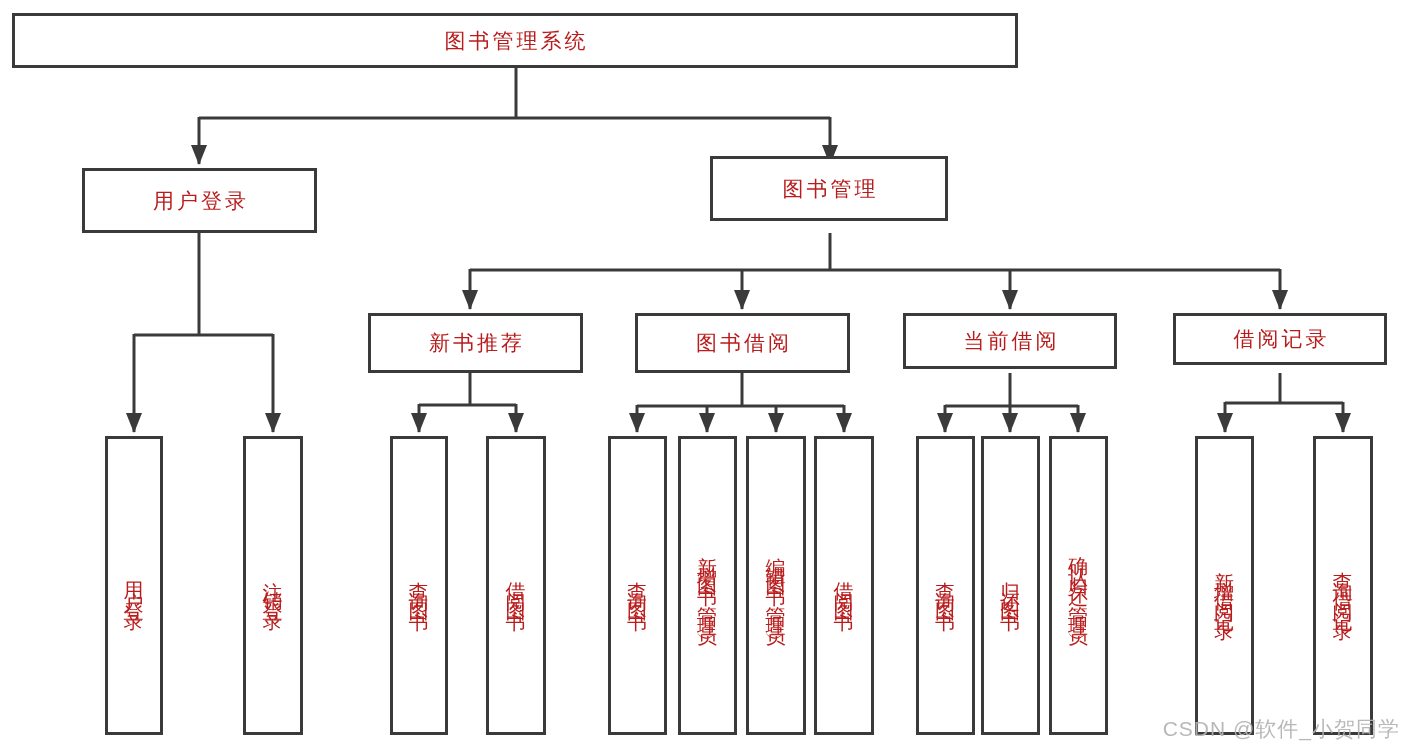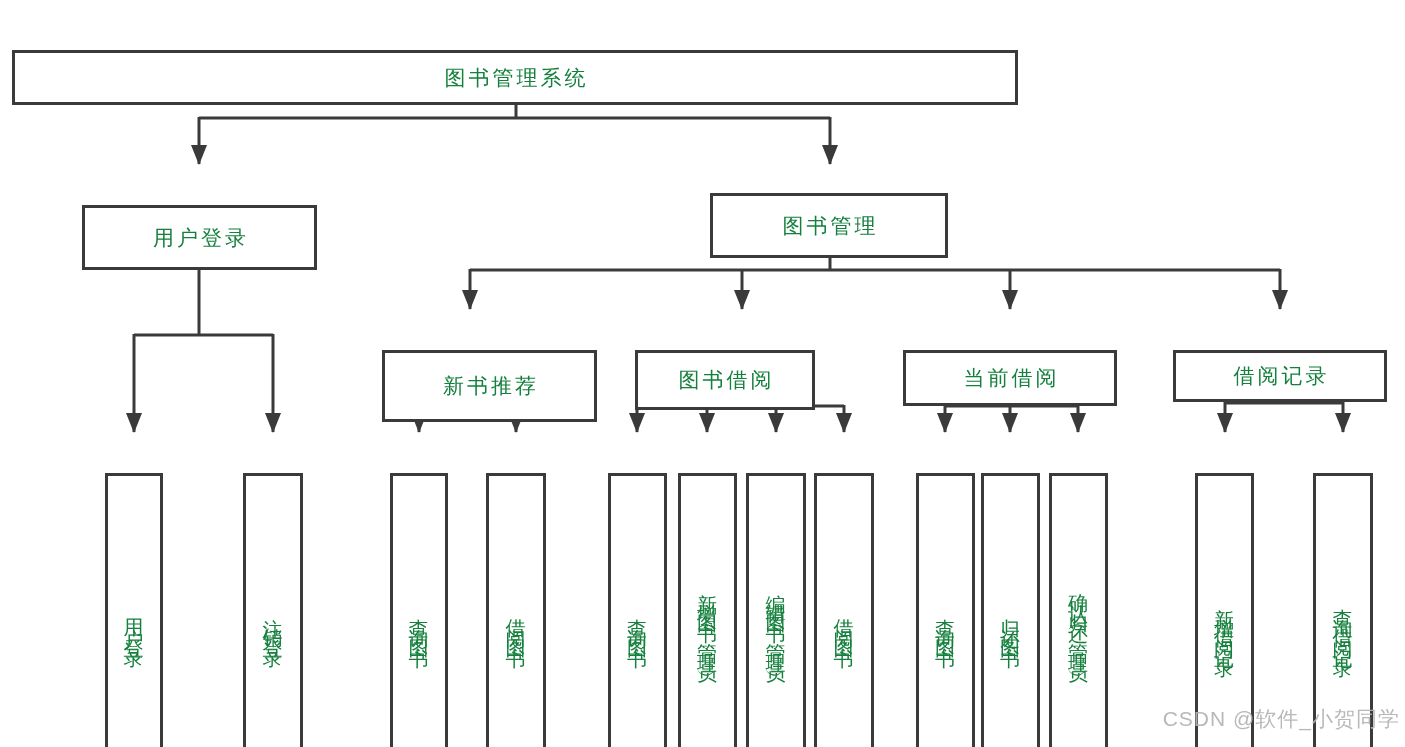--- a/index.html
+++ b/index.html
@@ -20,36 +20,35 @@
   .node{
     position:absolute;
     box-sizing:border-box;
     border:3px solid #3a3a3a;
     background:#ffffff;
     display:flex;
     align-items:center;
     justify-content:center;
     font-size:21px;
     letter-spacing:3px;
-    color:#15803d;
+    color:#b91c1c;
     text-indent:3px; 
-    margin-top:37px;
   }
   .leaf{
     writing-mode:vertical-rl;
     text-orientation:mixed;
     font-size:20px;
     letter-spacing:10px;
     text-indent:0;
     line-height:1;
   }
   .watermark{
     position:absolute;
     right:5px;
-    bottom:14px;
+    bottom:4px;
     font-size:21px;
     letter-spacing:1px;
     color:rgba(178,178,178,0.92);
     z-index:10;
     pointer-events:none;
     margin-left:8px;
   }
 </style>
 </head>
 <body>
@@ -104,22 +103,22 @@
       <path d="M1225,402 L1225,432" marker-end="url(#arrow)"></path>
       <path d="M1343,402 L1343,432" marker-end="url(#arrow)"></path>
     </g>
   </svg>
 
   <div class="node" style="left:12px;top:13px;width:1006px;height:55px">图书管理系统</div>
 
   <div class="node" style="left:82px;top:168px;width:235px;height:65px">用户登录</div>
   <div class="node" style="left:710px;top:156px;width:238px;height:65px">图书管理</div>
 
-  <div class="node" style="left:382px;top:313px;width:215px;height:72px">新书推荐</div>
-  <div class="node" style="left:635px;top:313px;width:180px;height:60px">图书借阅</div>
+  <div class="node" style="left:368px;top:313px;width:215px;height:60px">新书推荐</div>
+  <div class="node" style="left:635px;top:313px;width:215px;height:60px">图书借阅</div>
   <div class="node" style="left:903px;top:313px;width:214px;height:56px">当前借阅</div>
   <div class="node" style="left:1173px;top:313px;width:214px;height:52px">借阅记录</div>
 
   <div class="node leaf" style="left:105px;top:436px;width:58px;height:299px">用户登录</div>
   <div class="node leaf" style="left:243px;top:436px;width:60px;height:299px">注销登录</div>
 
   <div class="node leaf" style="left:390px;top:436px;width:58px;height:299px">查询图书</div>
   <div class="node leaf" style="left:486px;top:436px;width:60px;height:299px">借阅图书</div>
 
   <div class="node leaf" style="left:608px;top:436px;width:59px;height:299px">查询图书</div>

